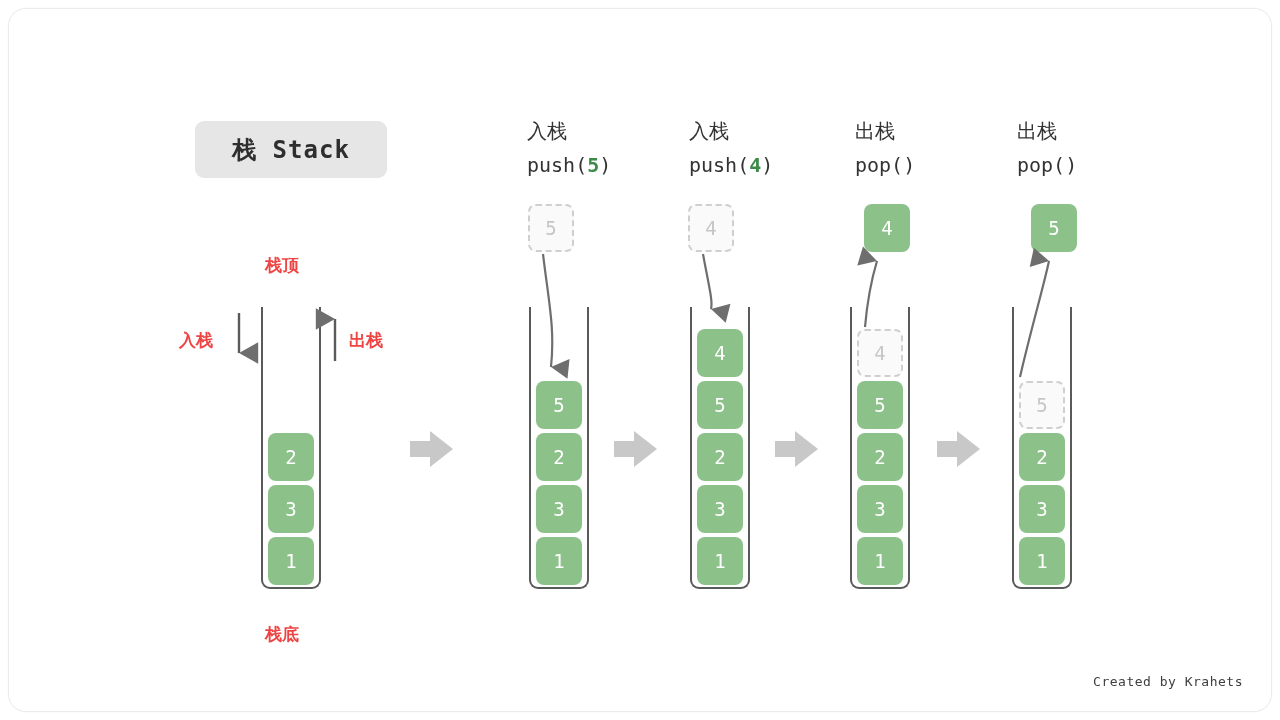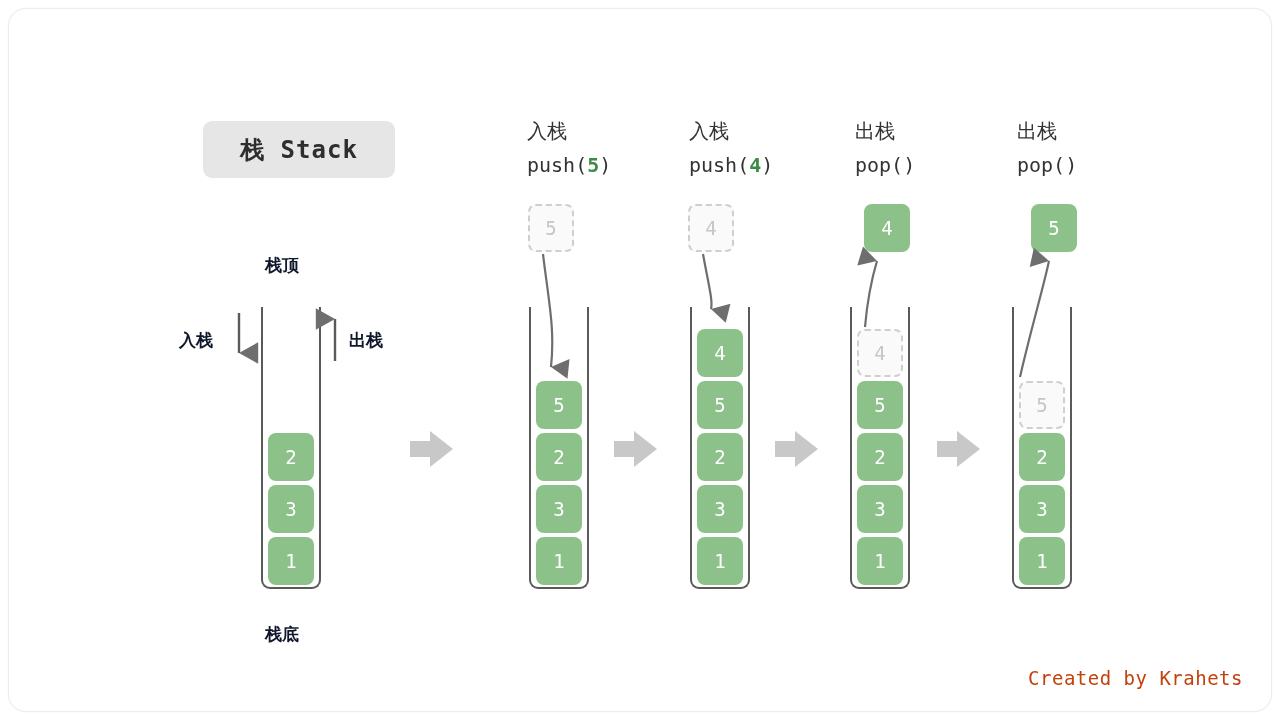--- a/index.html
+++ b/index.html
@@ -32,38 +32,37 @@
     position: absolute;
     left: 186px;
     top: 112px;
     width: 192px;
     height: 57px;
     background: #e6e6e6;
     border-radius: 9px;
     display: flex;
     align-items: center;
     justify-content: center;
-    margin-left: 8px;
   }
   #title-badge .t {
     font-family: "DejaVu Sans Mono", monospace;
     font-size: 24px;
     font-weight: bold;
     color: #2e2e2e;
     letter-spacing: 1px;
     white-space: nowrap;
   }
 
   
   .cjk-label {
     position: absolute;
     font-family: "DejaVu Sans", sans-serif;
     font-size: 17px;
     font-weight: bold;
-    color: #0f172a;
+    color: #ef4444;
     white-space: nowrap;
   }
   .op-label {
     position: absolute;
     font-family: "DejaVu Sans Mono", monospace;
     font-size: 20px;
     color: #333333;
     white-space: nowrap;
     line-height: 34px;
     text-align: left;
@@ -155,22 +154,22 @@
     width: 1264px;
     height: 704px;
     pointer-events: none;
   }
 
   #credit {
     position: absolute;
     right: 28px;
     bottom: 22px;
     font-family: "DejaVu Sans Mono", monospace;
-    font-size: 19px;
-    color: #c2410c;
+    font-size: 13px;
+    color: #404040;
     letter-spacing: 0.5px;
   }
 </style>
 </head>
 <body>
 
 <div id="card">
 
   <div id="title-badge">
     <span class="t">栈 Stack</span>

